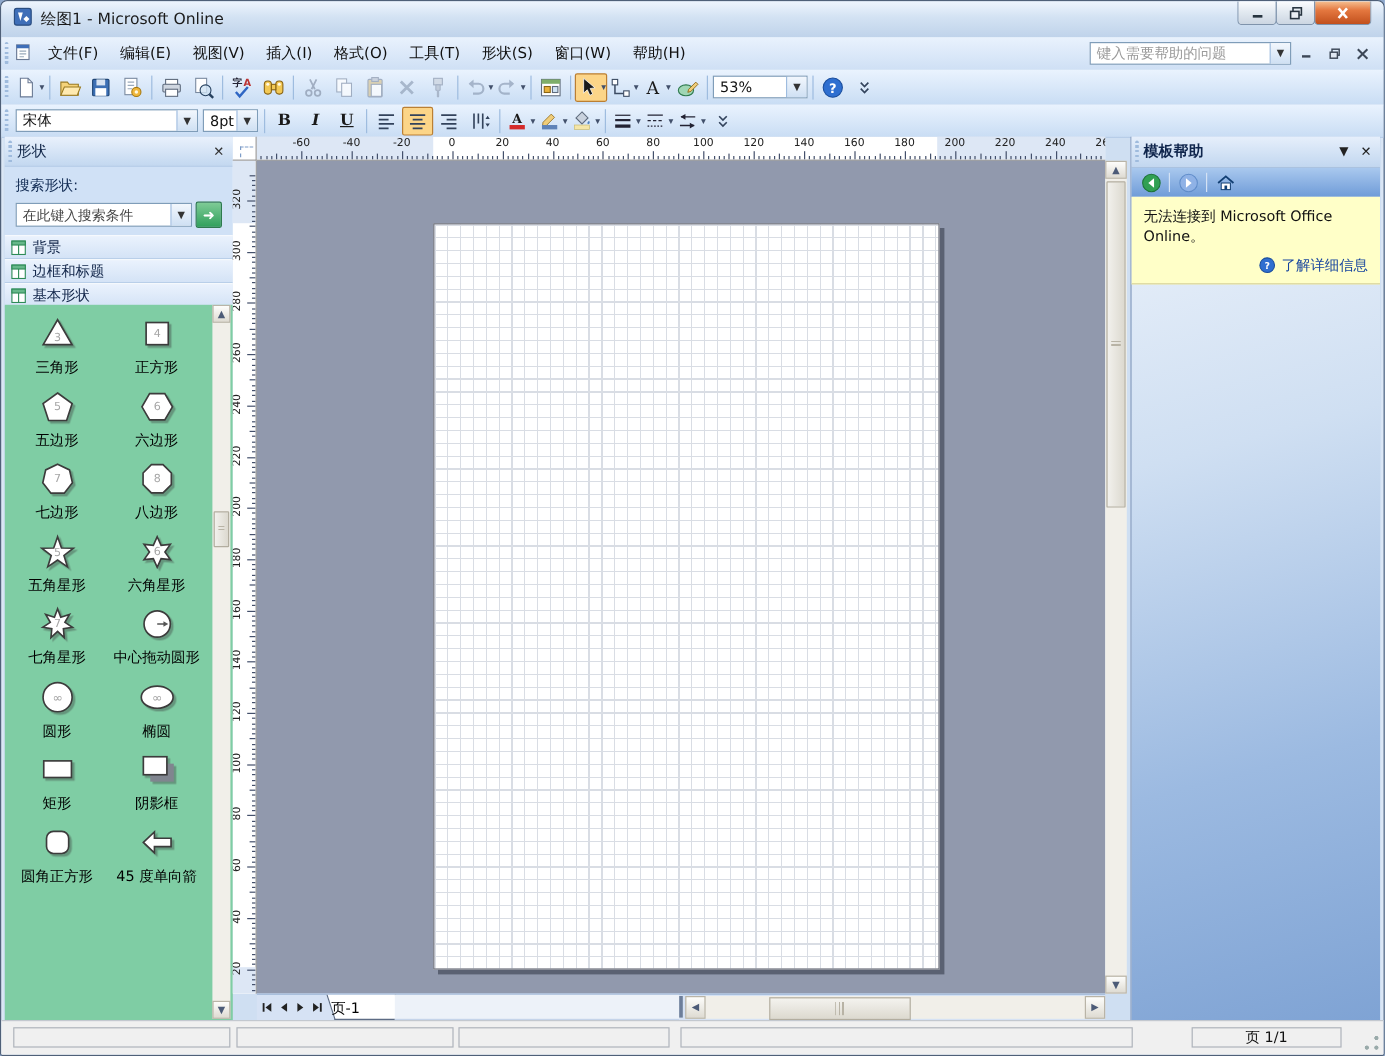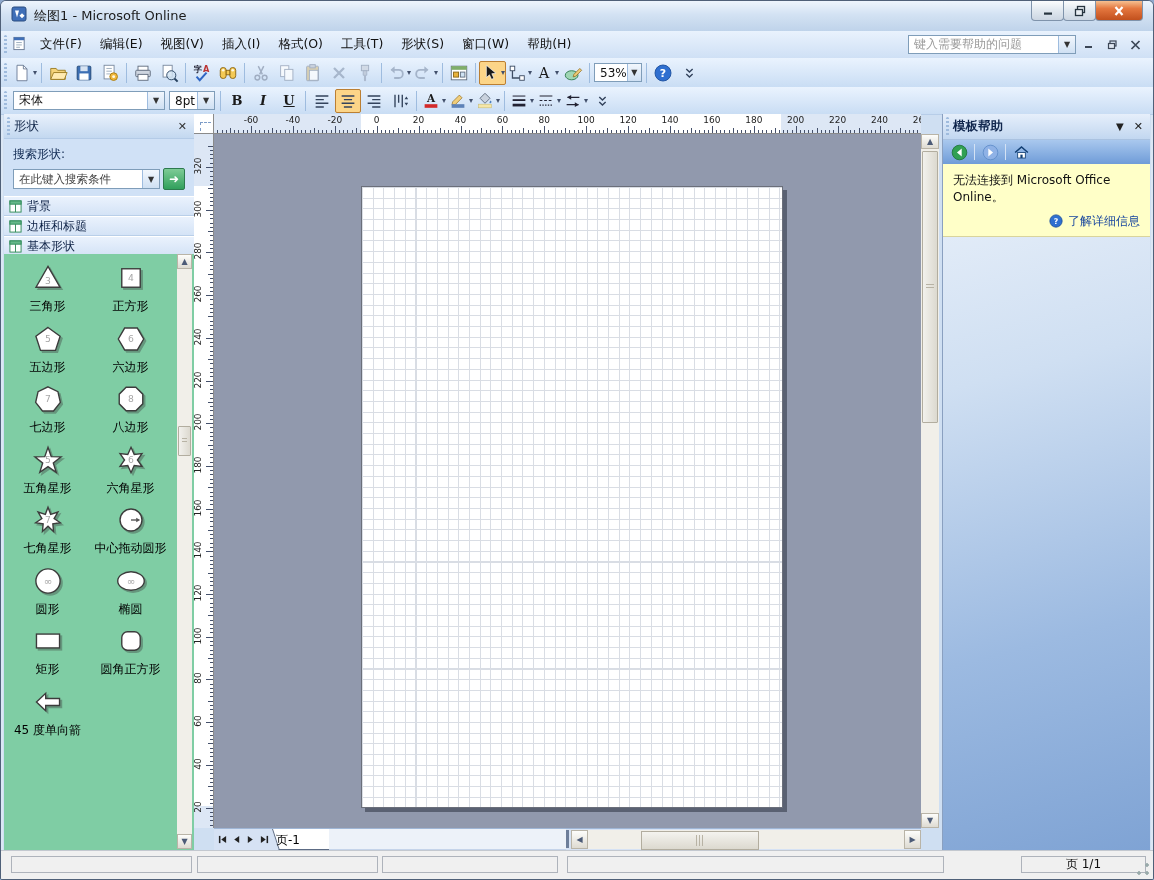--- a/index.html
+++ b/index.html
@@ -303,21 +303,21 @@
           </svg>
           <span class="ddarrow">▾</span>
         </span>
         <span class="tbtn">
           <svg viewBox="0 0 22 22">
             <ellipse cx="9.5" cy="13.5" rx="7" ry="5" fill="#9fd6b4" stroke="#2f7a4f"></ellipse>
             <path d="M12 12.5l6.5-6.5 2 2-6.5 6.5-2.8.8z" fill="#f0cd7a" stroke="#8a6414" stroke-width=".8"></path>
           </svg>
         </span>
         <span class="tsep"></span>
-        <span class="combo" style="width: 48px; margin: 0px 1px; justify-content: center;">
+        <span class="combo" style="width: 79px; margin: 0px 1px; justify-content: center;">
           <span>53%</span>
           <span class="ddbox">▼</span>
         </span>
         <span class="tsep"></span>
         <span class="tbtn">
           <svg viewBox="0 0 22 22">
             <circle cx="11" cy="11" r="8.8" fill="#2f6fd0" stroke="#1c4f9e"></circle>
             <text x="11" y="15.6" font-size="12" font-weight="bold" fill="#fff" text-anchor="middle">?</text>
           </svg>
         </span>
@@ -558,20 +558,27 @@
                 <ellipse cx="13" cy="13" rx="11.5" ry="8" fill="#fff" stroke="#3c3c3c" stroke-width="1.2"></ellipse>
                 <text x="13" y="16.5" font-size="9" fill="#a6a6a6" text-anchor="middle">∞</text>
               </svg></span>
             <div class="lbl">椭圆</div>
           </div>
           <div class="cell">
             <span><svg viewBox="0 0 26 26">
                 <rect x="3" y="7" width="20" height="12" fill="#fff" stroke="#3c3c3c" stroke-width="1.2"></rect>
               </svg></span>
             <div class="lbl">矩形</div>
+          </div>
+          <div class="cell">
+            <span><svg viewBox="0 0 26 26">
+                <rect x="8" y="9" width="17" height="13" fill="#80858f"></rect>
+                <rect x="3" y="4" width="17" height="13" fill="#fff" stroke="#3c3c3c" stroke-width="1.2"></rect>
+              </svg></span>
+            <div class="lbl">阴影框</div>
           </div>
           <div class="cell">
             <span><svg viewBox="0 0 26 26">
                 <rect x="5" y="5" width="16" height="16" rx="5" fill="#fff" stroke="#3c3c3c" stroke-width="1.2"></rect>
               </svg></span>
             <div class="lbl">圆角正方形</div>
           </div>
           <div class="cell">
             <span><svg viewBox="0 0 26 26">
                 <polygon points="3,13 11,5.5 11,10 23,10 23,16 11,16 11,20.5" fill="#fff" stroke="#3c3c3c" stroke-width="1.2"></polygon>
@@ -1052,17 +1059,17 @@
         <span id="info-link">了解详细信息</span>
       </div>
     </div>
   </div>
 
   <div id="statusbar">
     <div class="sseg" style="left:10px;width:181px"></div>
     <div class="sseg" style="left:196px;width:181px"></div>
     <div class="sseg" style="left:381px;width:176px"></div>
     <div class="sseg" style="left:566px;width:377px"></div>
-    <div class="sseg" id="status-page" style="left:1020px;width:125px">页 1/1</div>
+    <div class="sseg" id="status-page" style="left:992px;width:125px">页 1/1</div>
     <div id="grip-corner"></div>
   </div>
 
 </div>
 
 </body></html>

